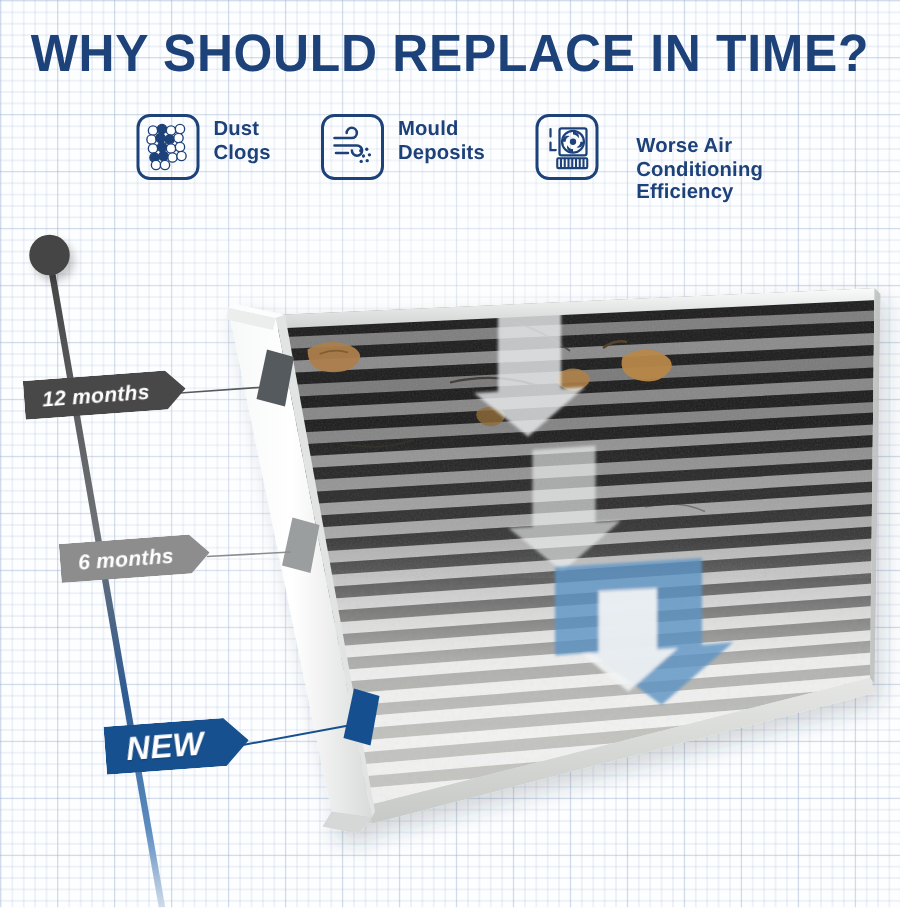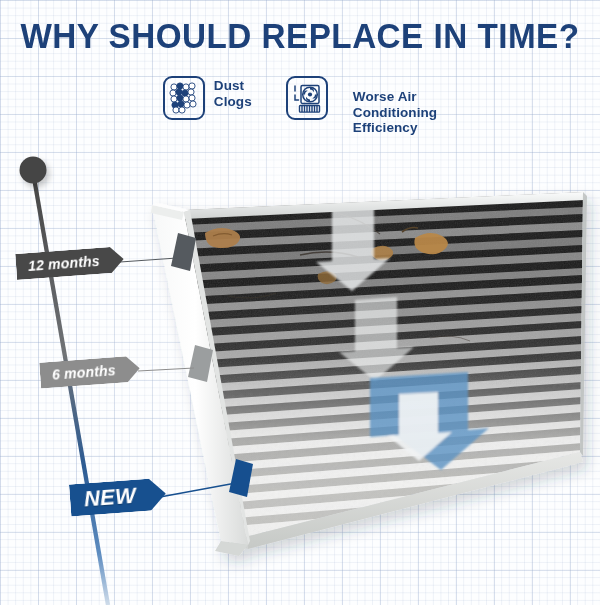--- a/index.html
+++ b/index.html
@@ -129,20 +129,41 @@
           <circle cx="24" cy="22" r="3.1" fill="#ffffff"></circle>
           <circle cx="7" cy="28" r="3.1" fill="#ffffff"></circle>
           <circle cx="13" cy="28" r="3.1" fill="#ffffff"></circle>
         </g>
       </svg>
     </div>
     <div class="feat-label">Dust
 Clogs</div>
   </div>
 
+  <div class="feature">
+    <div class="feat-box">
+      <svg width="30" height="30" viewBox="0 0 30 30">
+        <g fill="none" stroke="#1d4179" stroke-width="1.7" stroke-linecap="round">
+          <path d="M3 9 H14.5 a3.4 3.4 0 1 0 -3.4 -3.4"></path>
+          <path d="M3 14 H18 a3.4 3.4 0 1 1 -3.4 3.4"></path>
+          <path d="M4 19 H12"></path>
+        </g>
+        <g fill="#1d4179">
+          <circle cx="20.5" cy="17.5" r="1.1"></circle>
+          <circle cx="24.5" cy="16.5" r="1.1"></circle>
+          <circle cx="22.3" cy="21" r="1.1"></circle>
+          <circle cx="26.3" cy="20.2" r="1.1"></circle>
+          <circle cx="20.8" cy="24.6" r="1.1"></circle>
+          <circle cx="24.8" cy="24.1" r="1.1"></circle>
+        </g>
+      </svg>
+    </div>
+    <div class="feat-label">Mould
+Deposits</div>
+  </div>
 
   <div class="feature">
     <div class="feat-box">
       <svg width="31" height="33" viewBox="0 0 31 33">
         <g fill="none" stroke="#1d4179" stroke-width="1.5" stroke-linecap="round">
           <path d="M4 4 v5"></path>
             <path d="M4 13 v5 h3.5"></path>
           <rect x="10" y="3.5" width="18" height="18" rx="1.4"></rect>
           <circle cx="19" cy="12.5" r="7.3"></circle>
         </g>

